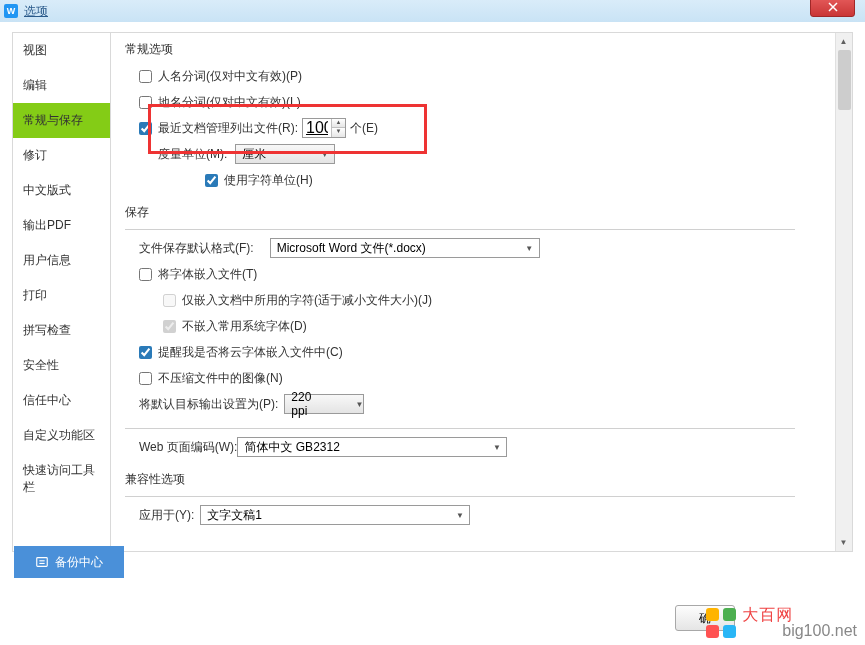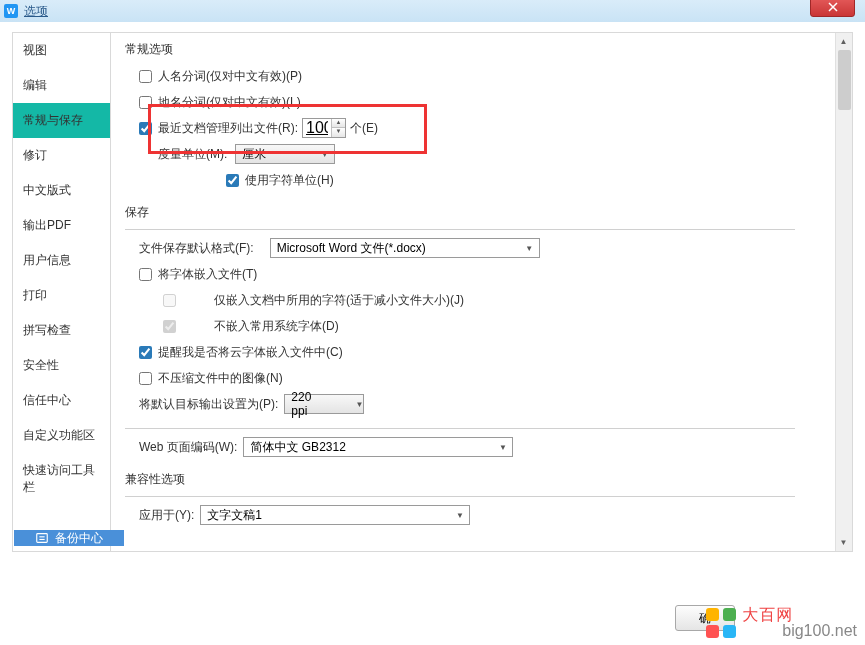--- a/index.html
+++ b/index.html
@@ -7,51 +7,51 @@
 
 .titlebar { height: 22px; background: linear-gradient(#d9ecf9, #c9e3f5); display: flex; align-items: center; padding: 0 4px; position: relative; }
 .titlebar .app-icon { width: 14px; height: 14px; background: #2196f3; border-radius: 2px; margin-right: 6px; display: flex; align-items: center; justify-content: center; color: #fff; font-size: 9px; font-weight: bold; }
 .titlebar .title { color: #2a5a8a; font-size: 12px; text-decoration: underline; }
 .close-btn { position: absolute; right: 10px; top: -3px; width: 45px; height: 20px; background: linear-gradient(#e45a5a, #c93636); border: 1px solid #a02828; border-radius: 0 0 3px 3px; display: flex; align-items: center; justify-content: center; }
 .close-btn svg { width: 10px; height: 10px; }
 
 .main-area { display: flex; padding: 10px 12px 0 12px; height: 530px; }
 .sidebar { width: 99px; border: 1px solid #d9d9d9; background: #fff; }
 .sidebar-item { padding: 9px 10px; color: #333; cursor: pointer; }
-.sidebar-item.selected { background: #14b8a6; }
+.sidebar-item.selected { background: #84cc16; }
 
 .content { flex: 1; border: 1px solid #d9d9d9; border-left: none; padding: 8px 0 8px 14px; position: relative; overflow: hidden; }
 .scrollbar { position: absolute; right: 0; top: 0; width: 17px; height: 100%; background: #f0f0f0; border-left: 1px solid #e0e0e0; }
 .scroll-arrow { width: 15px; height: 17px; display: flex; align-items: center; justify-content: center; color: #606060; font-size: 8px; }
 .scroll-thumb { position: absolute; top: 17px; left: 2px; width: 13px; height: 60px; background: #cdcdcd; border-radius: 2px; }
 
 .section-title { color: #333; margin-bottom: 8px; }
 .section { margin-bottom: 14px; }
 .row { display: flex; align-items: center; margin: 6px 0 6px 14px; min-height: 20px; }
 .row.indent2 { margin-left: 38px; }
 input[type=checkbox] { width: 13px; height: 13px; margin-right: 6px; accent-color: #2a7ab8; }
 .cb-label { color: #333; }
-.disabled { color: #a0a0a0; gap: 32px; }
+.disabled { color: #a0a0a0; }
 .disabled input[type=checkbox] { accent-color: #a0a0a0; }
 
 .highlight-box { position: absolute; left: 148px; top: 104px; width: 279px; height: 50px; border: 3px solid #e33; pointer-events: none; }
 
 .num-input { width: 44px; height: 20px; border: 1px solid #9a9a9a; display: inline-flex; align-items: center; margin: 0 4px; }
 .num-input input { border: none; width: 28px; padding: 0 3px; font-size: 16px; outline: none; text-decoration: underline; }
 .spin { width: 14px; display: flex; flex-direction: column; border-left: 1px solid #c0c0c0; }
 .spin span { height: 9px; font-size: 6px; line-height: 7px; text-align: center; background: linear-gradient(#fff,#e6e6e6); cursor: pointer; color: #555; }
 .spin span:first-child { border-bottom: 1px solid #c0c0c0; }
 
 .combo { height: 20px; border: 1px solid #9a9a9a; background: #fff; display: inline-flex; align-items: center; padding: 0 2px 0 6px; position: relative; cursor: pointer; }
 .combo .arrow { margin-left: auto; width: 15px; text-align: center; font-size: 8px; color: #555; }
 .combo.sm { background: linear-gradient(#f8f8f8,#e4e4e4); gap: 44px; }
 
 hr.divider { border: none; border-top: 1px solid #d0d0d0; margin: 4px 0 8px 0; width: 670px; }
 
-.footer-btn { position: absolute; left: 14px; top: 530px; width: 110px; height: 16px; background: #4a90d9; color: #fff; display: flex; align-items: center; justify-content: center; gap: 6px; cursor: pointer; border: none; font-size: 13px; }
+.footer-btn { position: absolute; left: 14px; top: 546px; width: 110px; height: 32px; background: #4a90d9; color: #fff; display: flex; align-items: center; justify-content: center; gap: 6px; cursor: pointer; border: none; font-size: 13px; }
 .footer-btn .icon { width: 14px; height: 14px; }
 
 .ok-btn { position: absolute; right: 130px; bottom: 14px; width: 60px; height: 26px; background: linear-gradient(#fdfdfd,#e5e5e5); border: 1px solid #a8a8a8; border-radius: 3px; cursor: pointer; display: flex; align-items: center; justify-content: center; overflow: hidden; }
 
 .watermark { position: absolute; right: 8px; bottom: 6px; display: flex; align-items: center; gap: 6px; }
 .watermark .logo { width: 30px; height: 30px; position: relative; }
 .watermark .logo span { position: absolute; width: 13px; height: 13px; border-radius: 3px; }
 .watermark .text { display: flex; flex-direction: column; line-height: 1; }
 .watermark .big { font-size: 16px; font-weight: normal; color: #ef4444; letter-spacing: 1px; }
 .watermark .small { font-size: 16px; color: #888; margin-left: 40px; }
@@ -109,21 +109,21 @@
         </span>
         <span class="cb-label">个(E)</span>
       </div>
       <div class="row">
         <span class="cb-label" style="margin-left:19px">度量单位(M):</span>
         <span class="combo sm" style="width:100px;margin-left:8px">
           <span>厘米</span>
           <span class="arrow">▼</span>
         </span>
       </div>
-      <div class="row" style="margin-left:101px">
+      <div class="row" style="margin-left:80px">
         <input type="checkbox" checked="" style="">
         <span class="cb-label">使用字符单位(H)</span>
       </div>
     </div>
 
     <div class="section">
       <div class="section-title">保存</div>
       <hr class="divider">
       <div class="row">
         <span class="cb-label">文件保存默认格式(F):</span>
@@ -158,21 +158,21 @@
           <span>220 ppi</span>
           <span class="arrow">▼</span>
         </span>
       </div>
     </div>
 
     <div class="section">
       <hr class="divider">
       <div class="row">
         <span class="cb-label">Web 页面编码(W):</span>
-        <span class="combo" style="width:270px;margin-left:6px">
+        <span class="combo" style="width:270px;">
           <span>简体中文 GB2312</span>
           <span class="arrow">▼</span>
         </span>
       </div>
     </div>
 
     <div class="section">
       <div class="section-title">兼容性选项</div>
       <hr class="divider">
       <div class="row">

